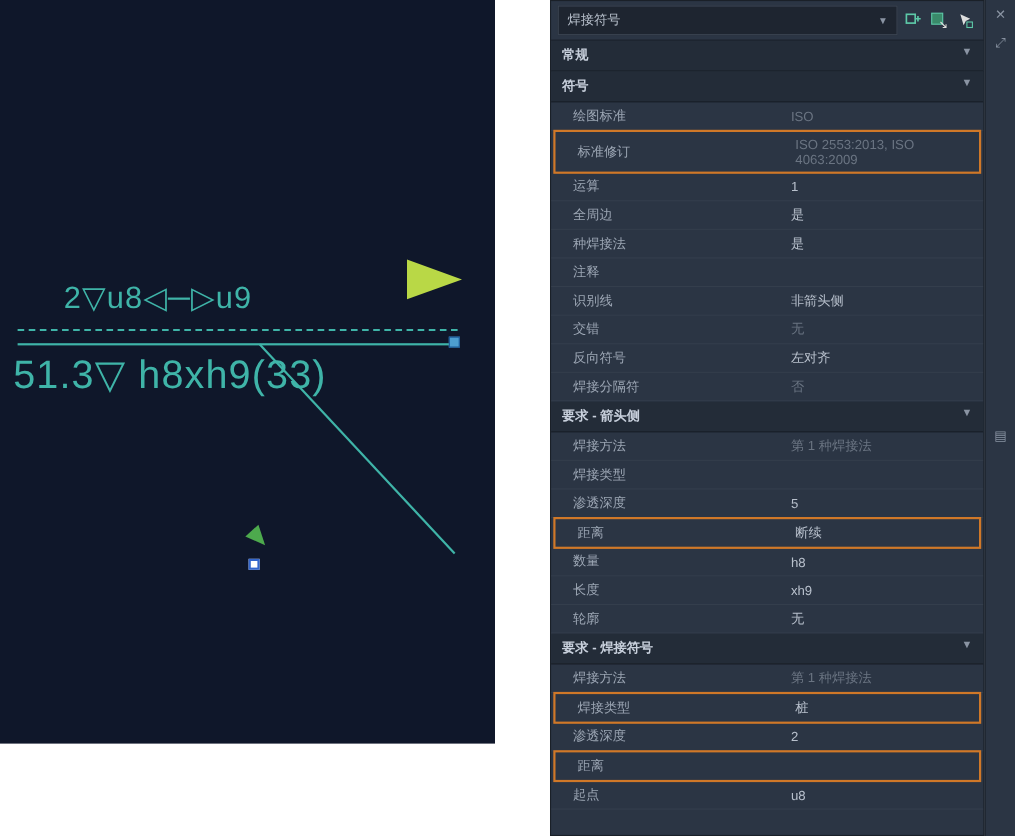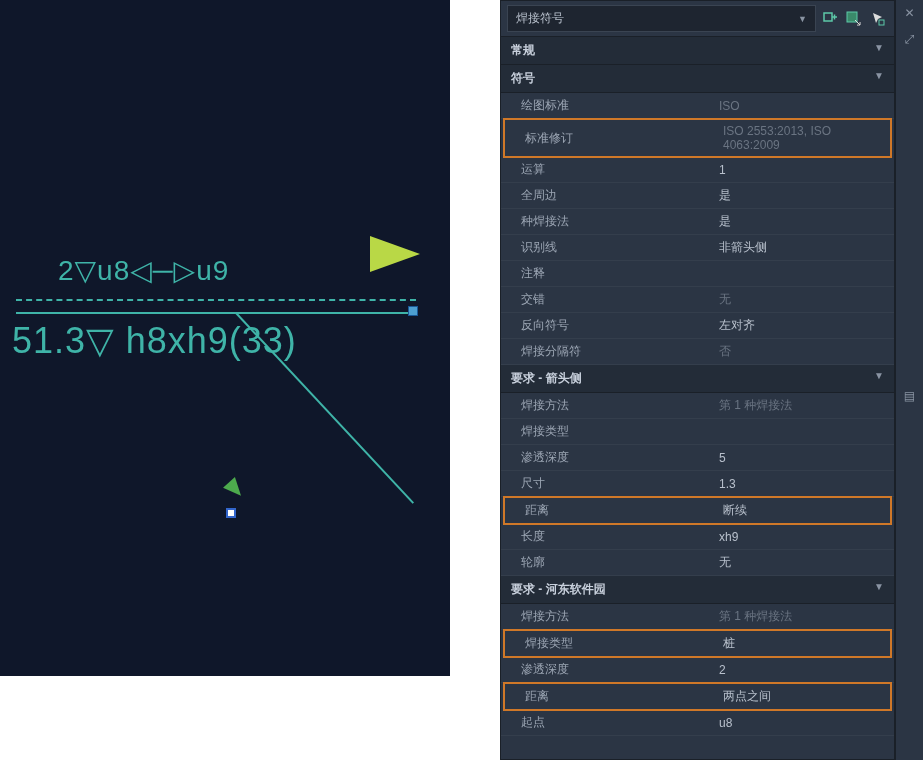--- a/index.html
+++ b/index.html
@@ -330,26 +330,26 @@
         </div>
         <div class="prop-row">
           <div class="prop-label">全周边</div>
           <div class="prop-value">是</div>
         </div>
         <div class="prop-row">
           <div class="prop-label">种焊接法</div>
           <div class="prop-value">是</div>
         </div>
         <div class="prop-row">
+          <div class="prop-label">注释</div>
+          <div class="prop-value"></div>
+        </div>
+        <div class="prop-row">
           <div class="prop-label">识别线</div>
           <div class="prop-value">非箭头侧</div>
-        </div>
-        <div class="prop-row">
-          <div class="prop-label">注释</div>
-          <div class="prop-value"></div>
         </div>
         <div class="prop-row">
           <div class="prop-label">交错</div>
           <div class="prop-value dim">无</div>
         </div>
         <div class="prop-row">
           <div class="prop-label">反向符号</div>
           <div class="prop-value">左对齐</div>
         </div>
         <div class="prop-row">
@@ -367,58 +367,57 @@
           <div class="prop-label">焊接方法</div>
           <div class="prop-value dim">第 1 种焊接法</div>
         </div>
         <div class="prop-row">
           <div class="prop-label">焊接类型</div>
         </div>
         <div class="prop-row">
           <div class="prop-label">渗透深度</div>
           <div class="prop-value">5</div>
         </div>
-        <div class="prop-row">
-          <div class="prop-label">尺寸</div>
-          <div class="prop-value">1.3</div>
-        </div>
         <div class="prop-row highlighted">
           <div class="prop-label">距离</div>
           <div class="prop-value">断续</div>
         </div>
         <div class="prop-row">
+          <div class="prop-label">数量</div>
+          <div class="prop-value">h8</div>
+        </div>
+        <div class="prop-row">
           <div class="prop-label">长度</div>
           <div class="prop-value">xh9</div>
         </div>
         <div class="prop-row">
           <div class="prop-label">轮廓</div>
           <div class="prop-value">无</div>
         </div>
       </div>
 
     <div class="section-header">
-      <span>要求 - 河东软件园</span>
+      <span>要求 - 焊接符号</span>
       <span class="section-caret">▼</span>
     </div>
     <div id="nonarrow-body">
         <div class="prop-row">
           <div class="prop-label">焊接方法</div>
           <div class="prop-value dim">第 1 种焊接法</div>
         </div>
         <div class="prop-row highlighted">
           <div class="prop-label">焊接类型</div>
           <div class="prop-value">桩</div>
         </div>
         <div class="prop-row">
           <div class="prop-label">渗透深度</div>
           <div class="prop-value">2</div>
         </div>
         <div class="prop-row highlighted">
           <div class="prop-label">距离</div>
-          <div class="prop-value">两点之间</div>
         </div>
         <div class="prop-row">
           <div class="prop-label">起点</div>
           <div class="prop-value">u8</div>
         </div>
       </div>
 
   </div>
 </div>
 

